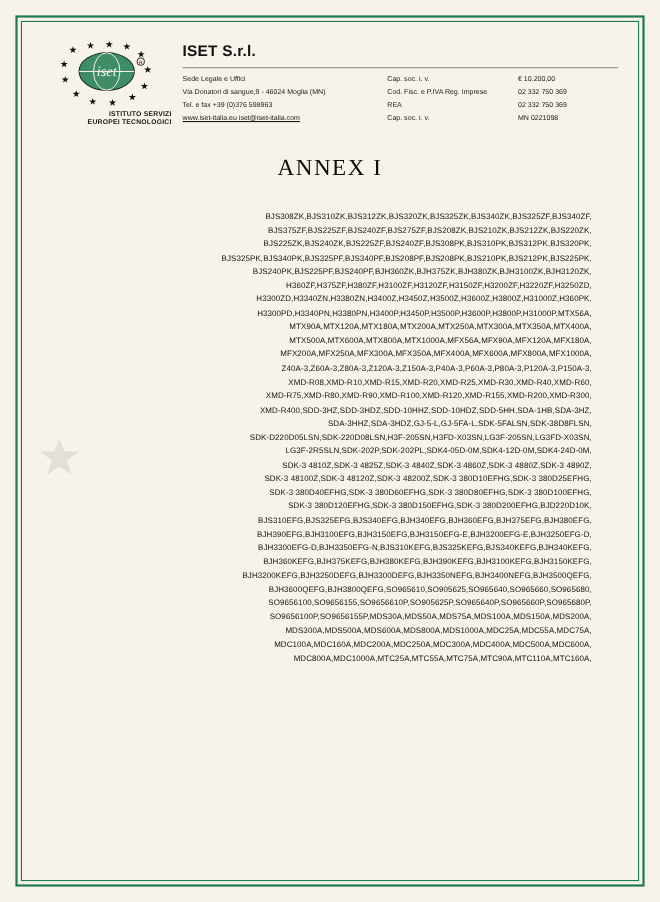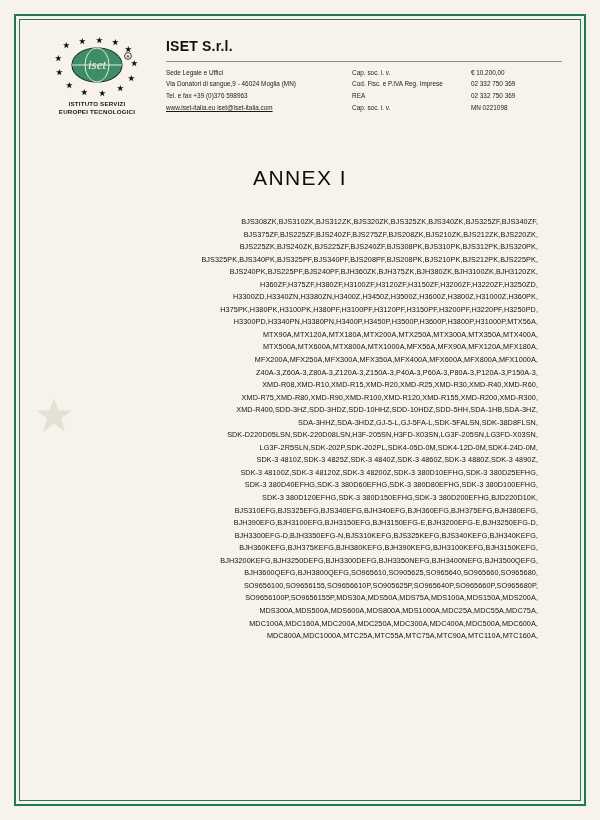--- a/index.html
+++ b/index.html
@@ -51,21 +51,21 @@
 
   
   .header {
     display: flex;
     align-items: flex-start;
     padding: 8px 12px 0 12px;
   }
   .logo-block {
     width: 118px;
     flex: 0 0 118px;
-    text-align: center;
+    text-align: right;
     padding-top: 2px;
   }
   .logo-mark {
     position: relative;
     width: 96px;
     height: 62px;
     margin: 0 auto;
   }
   .logo-mark svg { display: block; }
   .logo-caption {
@@ -105,25 +105,25 @@
     line-height: 8.5px;
   }
   .info-table td.c1 { width: 47%; }
   .info-table td.c2 { width: 30%; }
   .info-table td.c3 { width: 23%; text-align: left; }
   .link { color: #1a3fb0; text-decoration: underline; }
 
   
   .title {
     text-align: center;
-    font-family: Liberation Sans, sans-serif;
+    font-family: Liberation Serif, serif;
     font-size: 21px;
     letter-spacing: 1.4px;
     color: #0d0d0d;
-    margin: 50px 0 26px 0;
+    margin: 24px 0 26px 0;
   }
 
   
   .codes {
     padding: 0 36px 0 38px;
     font-size: 7.25px;
     line-height: 12.55px;
     color: #111;
     text-align: right;
     letter-spacing: 0.08px;
@@ -257,21 +257,20 @@
     <div class="title">ANNEX I</div>
 
     <div class="codes" id="codes-block">
         <div class="codes-line">BJS308ZK,BJS310ZK,BJS312ZK,BJS320ZK,BJS325ZK,BJS340ZK,BJS325ZF,BJS340ZF,</div>
         <div class="codes-line">BJS375ZF,BJS225ZF,BJS240ZF,BJS275ZF,BJS208ZK,BJS210ZK,BJS212ZK,BJS220ZK,</div>
         <div class="codes-line">BJS225ZK,BJS240ZK,BJS225ZF,BJS240ZF,BJS308PK,BJS310PK,BJS312PK,BJS320PK,</div>
         <div class="codes-line">BJS325PK,BJS340PK,BJS325PF,BJS340PF,BJS208PF,BJS208PK,BJS210PK,BJS212PK,BJS225PK,</div>
         <div class="codes-line">BJS240PK,BJS225PF,BJS240PF,BJH360ZK,BJH375ZK,BJH380ZK,BJH3100ZK,BJH3120ZK,</div>
         <div class="codes-line">H360ZF,H375ZF,H380ZF,H3100ZF,H3120ZF,H3150ZF,H3200ZF,H3220ZF,H3250ZD,</div>
         <div class="codes-line">H3300ZD,H3340ZN,H3380ZN,H3400Z,H3450Z,H3500Z,H3600Z,H3800Z,H31000Z,H360PK,</div>
-        <div class="codes-line">H375PK,H380PK,H3100PK,H380PF,H3100PF,H3120PF,H3150PF,H3200PF,H3220PF,H3250PD,</div>
         <div class="codes-line">H3300PD,H3340PN,H3380PN,H3400P,H3450P,H3500P,H3600P,H3800P,H31000P,MTX56A,</div>
         <div class="codes-line">MTX90A,MTX120A,MTX180A,MTX200A,MTX250A,MTX300A,MTX350A,MTX400A,</div>
         <div class="codes-line">MTX500A,MTX600A,MTX800A,MTX1000A,MFX56A,MFX90A,MFX120A,MFX180A,</div>
         <div class="codes-line">MFX200A,MFX250A,MFX300A,MFX350A,MFX400A,MFX600A,MFX800A,MFX1000A,</div>
         <div class="codes-line">Z40A-3,Z60A-3,Z80A-3,Z120A-3,Z150A-3,P40A-3,P60A-3,P80A-3,P120A-3,P150A-3,</div>
         <div class="codes-line">XMD-R08,XMD-R10,XMD-R15,XMD-R20,XMD-R25,XMD-R30,XMD-R40,XMD-R60,</div>
         <div class="codes-line">XMD-R75,XMD-R80,XMD-R90,XMD-R100,XMD-R120,XMD-R155,XMD-R200,XMD-R300,</div>
         <div class="codes-line">XMD-R400,SDD-3HZ,SDD-3HDZ,SDD-10HHZ,SDD-10HDZ,SDD-5HH,SDA-1HB,SDA-3HZ,</div>
         <div class="codes-line">SDA-3HHZ,SDA-3HDZ,GJ-5-L,GJ-5FA-L,SDK-5FALSN,SDK-38D8FLSN,</div>
         <div class="codes-line">SDK-D220D05LSN,SDK-220D08LSN,H3F-205SN,H3FD-X03SN,LG3F-205SN,LG3FD-X03SN,</div>

